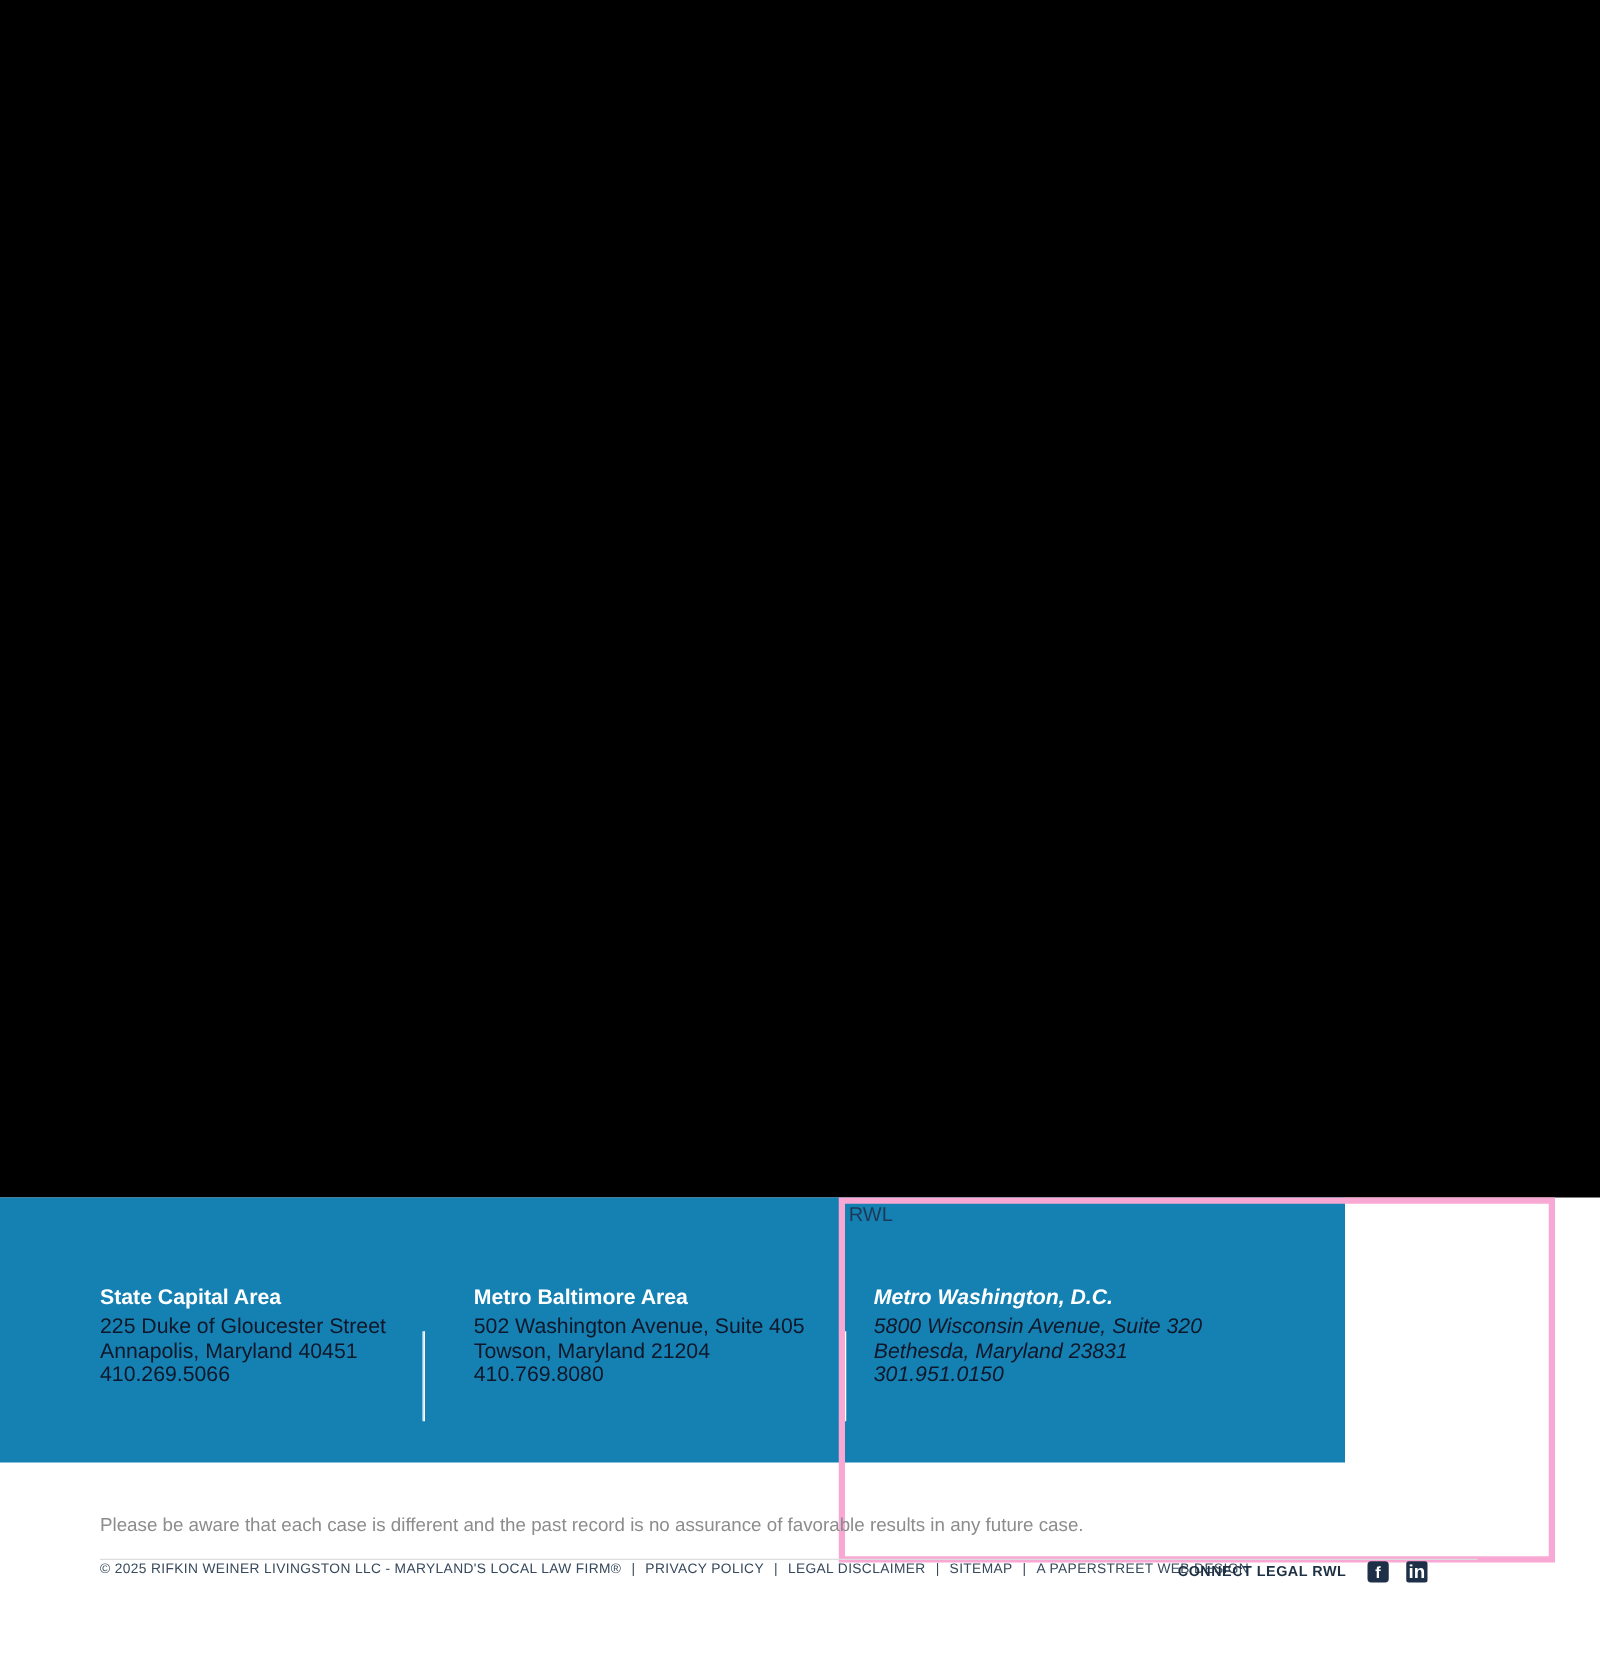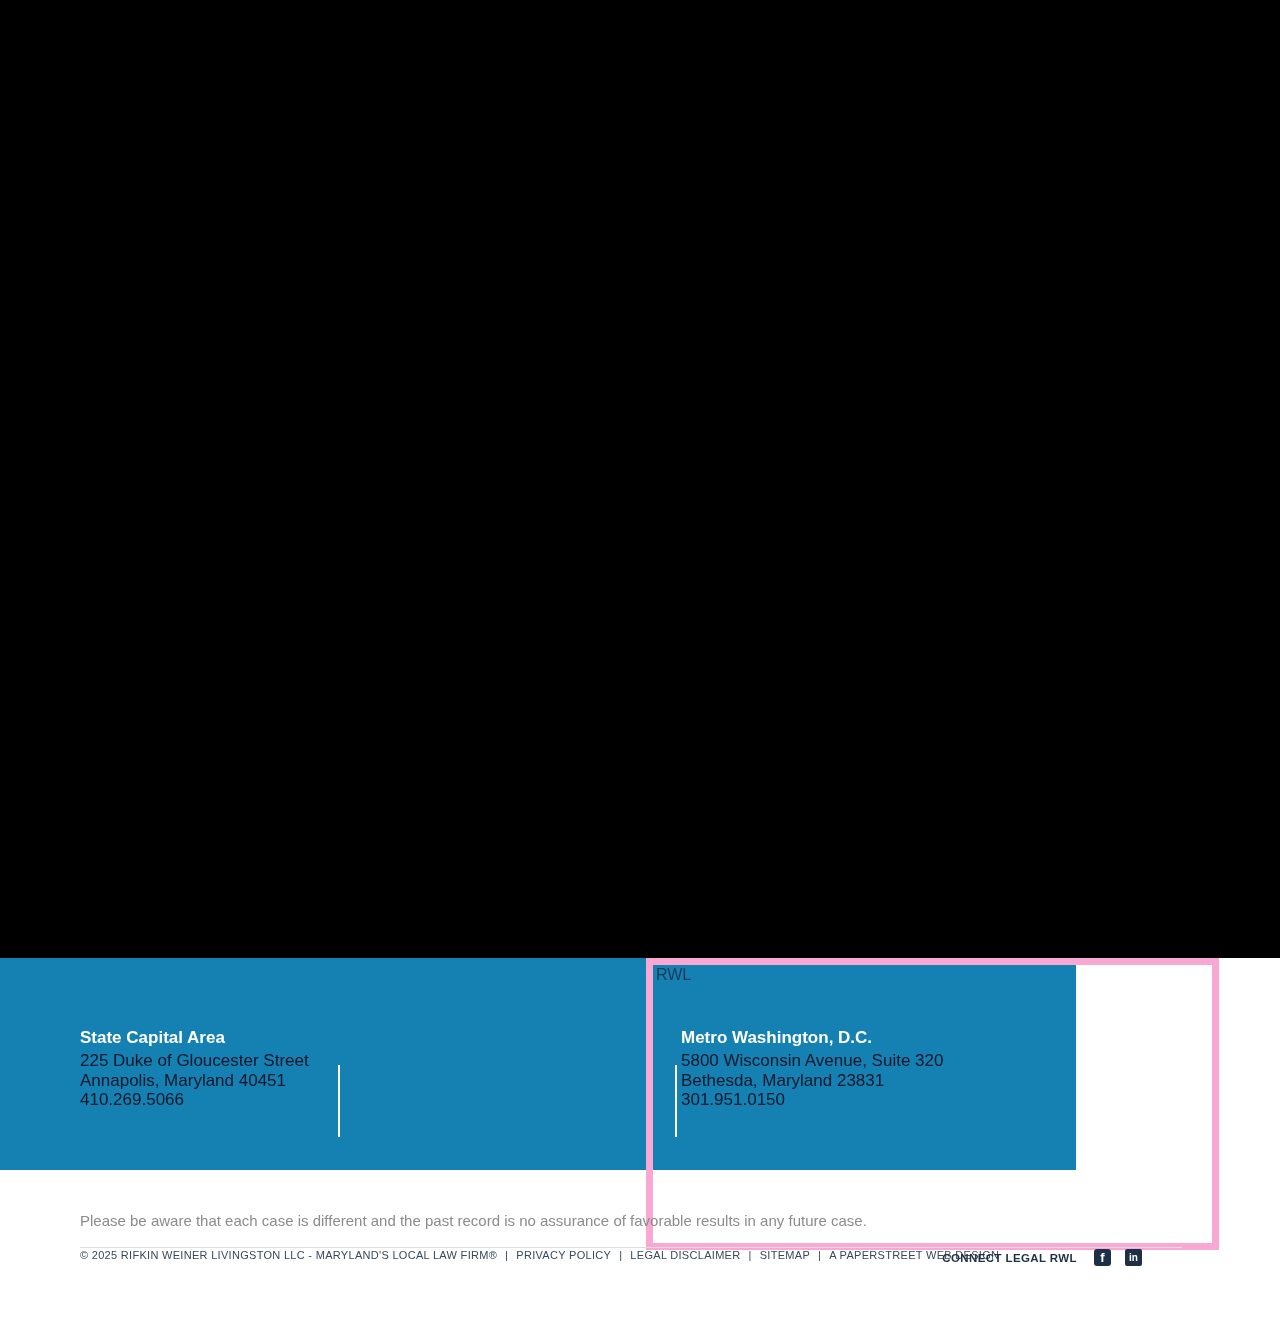--- a/index.html
+++ b/index.html
@@ -26,21 +26,21 @@
     height: 212px;
     background: #1580B2;
   }
   .office {
     position: absolute;
     top: 70px;
     color: #ffffff;
   }
   .office--1 { left: 80px; }
   .office--2 { left: 379px; }
-  .office--3 { left: 681px; }
+  .office--3 { left: 699px; font-style: italic; }
   .office-title {
     font-size: 17px;
     font-weight: bold;
     line-height: 20px;
     margin-bottom: 3px;
     color: #ffffff;
   }
   .office-line, .office-phone {
     display: block;
     font-size: 17px;
@@ -55,25 +55,25 @@
     width: 2px;
     border-left: 1px solid #ffffff;
     border-right: 1px solid #ffffff;
   }
   .v-divider--1 { left: 338px; }
   .v-divider--2 { left: 675px; }
 
   
   .broken-logo {
     position: absolute;
-    left: 646px;
+    left: 671px;
     top: 958px;
     width: 573px;
     height: 292px;
-    border: 7px solid #f9a8d4;
+    border: 5px solid #f9a8d4;
     background: transparent;
     text-decoration: none;
   }
   .broken-logo .alt-text {
     display: inline-block;
     padding: 1px 0 0 3px;
     font-size: 16px;
     line-height: 18px;
     color: #1c3a57;
   }
@@ -130,38 +130,44 @@
     height: 17px;
     background: #1e3048;
     color: #ffffff;
     display: flex;
     align-items: center;
     justify-content: center;
     text-decoration: none;
     font-weight: bold;
   }
   .social--fb { border-radius: 3px; font-size: 13px; }
-  .social--li { border-radius: 2px; font-size: 10px; letter-spacing: 0; }
+  .social--li { border-radius: 2px; font-size: 15px; letter-spacing: 0; }
 </style>
 </head>
 <body>
 
 <div class="hero"></div>
 
 <footer class="offices">
 
   <div class="office office--1">
     <div class="office-title">State Capital Area</div>
     <span class="office-line">225 Duke of Gloucester Street</span>
     <span class="office-line">Annapolis, Maryland 40451</span>
     <a href="#" class="office-phone">410.269.5066</a>
   </div>
 
   <div class="v-divider v-divider--1"></div>
 
+  <div class="office office--2">
+    <div class="office-title">Metro Baltimore Area</div>
+    <span class="office-line">502 Washington Avenue, Suite 405</span>
+    <span class="office-line">Towson, Maryland 21204</span>
+    <a href="#" class="office-phone">410.769.8080</a>
+  </div>
 
   <div class="v-divider v-divider--2"></div>
 
   <div class="office office--3">
     <div class="office-title">Metro Washington, D.C.</div>
     <span class="office-line">5800 Wisconsin Avenue, Suite 320</span>
     <span class="office-line">Bethesda, Maryland 23831</span>
     <a href="#" class="office-phone">301.951.0150</a>
   </div>
 

